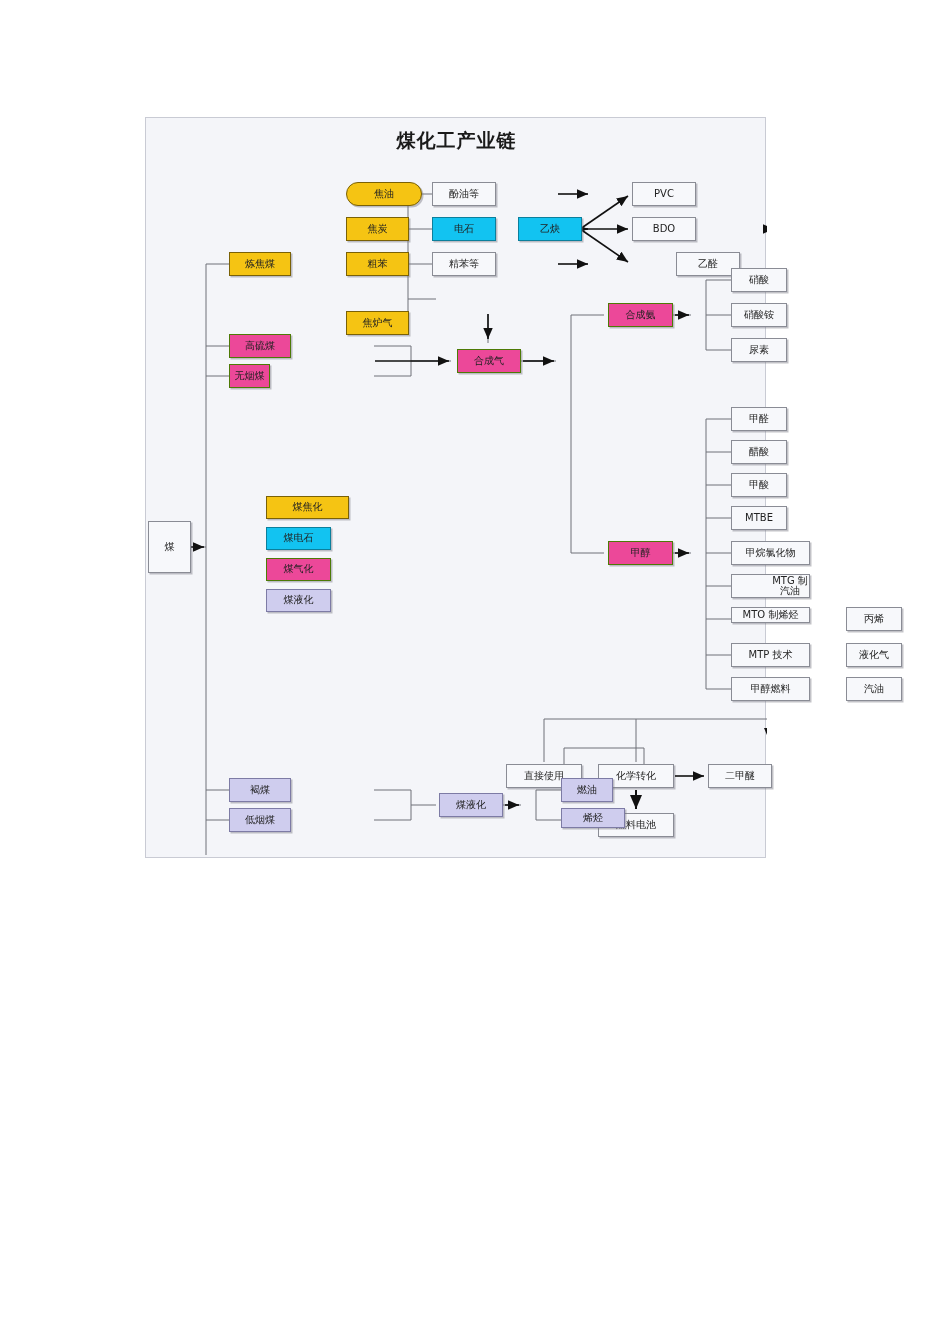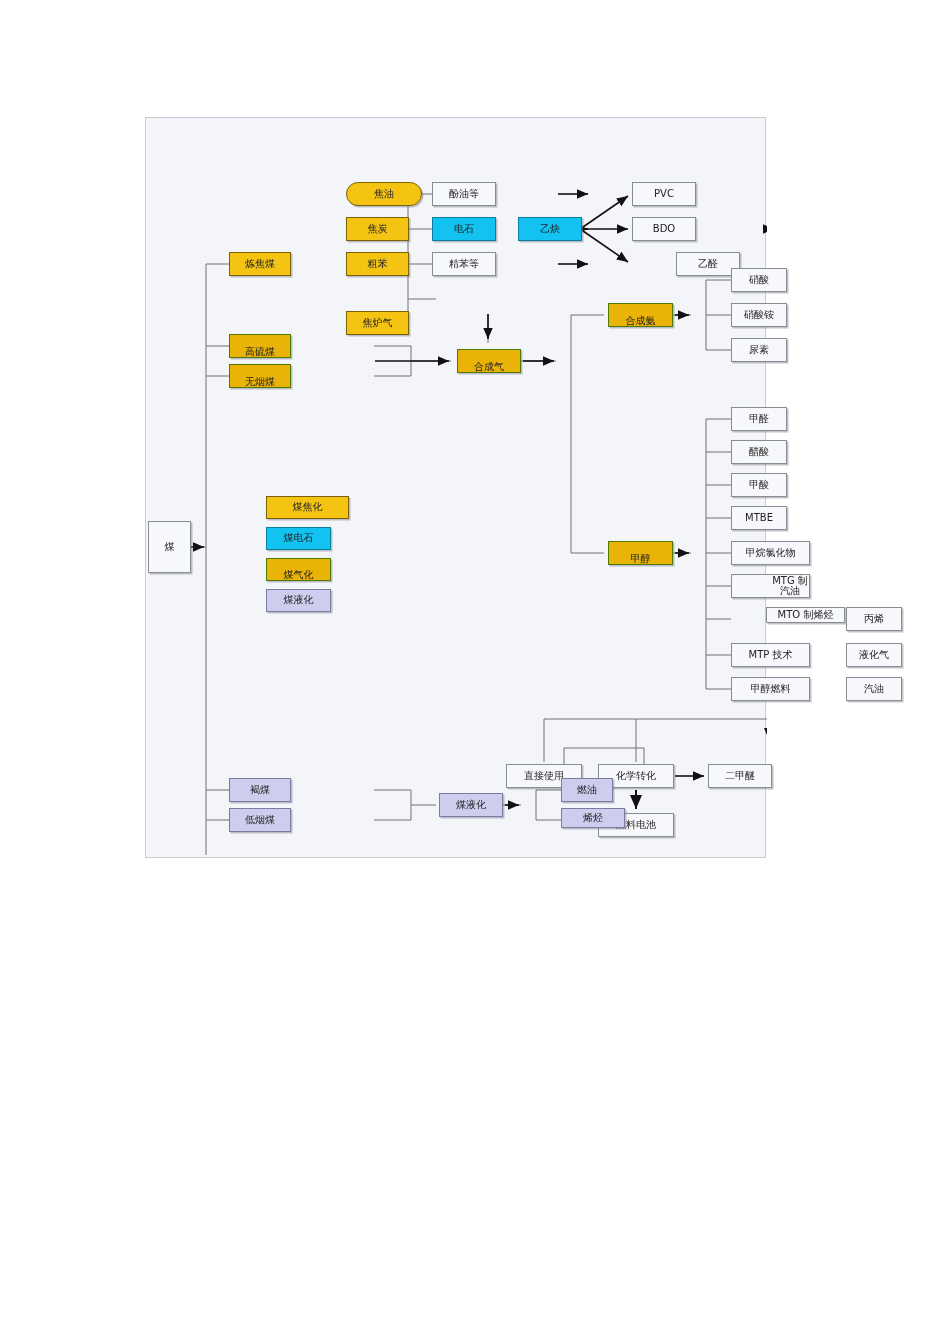--- a/index.html
+++ b/index.html
@@ -6,32 +6,33 @@
   body{width:950px;height:1344px;font-family:"Liberation Sans","DejaVu Sans",sans-serif;}
   #canvas{position:relative;width:950px;height:1344px;overflow:hidden;background:#fff;}
   #frame{position:absolute;left:145px;top:117px;width:621px;height:741px;background:#f4f5f9;border:1px solid #c9cbd4;box-sizing:border-box;}
   #title{position:absolute;left:0;top:10px;width:621px;text-align:center;font-size:19px;font-weight:bold;color:#1a1a1a;font-family:"DejaVu Sans","Liberation Sans",sans-serif;letter-spacing:1px;}
   .node{position:absolute;box-sizing:border-box;display:flex;align-items:center;justify-content:center;
         font-size:10px;color:#222;text-align:center;line-height:1.05;
         font-family:"DejaVu Sans","Liberation Sans",sans-serif;}
   .plain{background:#f7f8fb;border:1px solid #8a8c95;box-shadow:1.5px 1.5px 0 rgba(120,120,130,.45);}
   .coke{background:#f5c413;border:1px solid #7a6106;box-shadow:1.5px 1.5px 0 rgba(120,120,130,.45);}
   .carbide{background:#12c3f1;border:1px solid #0b7f9c;box-shadow:1.5px 1.5px 0 rgba(120,120,130,.45);}
-  .gasif{background:#eab308;border:1px solid #4d7a06;box-shadow:1.5px 1.5px 0 rgba(120,120,130,.45);align-items:flex-end;}
+  .gasif{background:#ec4899;border:1px solid #4d7a06;box-shadow:1.5px 1.5px 0 rgba(120,120,130,.45);}
   .liquef{background:#cfcdee;border:1px solid #7d7ba5;box-shadow:1.5px 1.5px 0 rgba(120,120,130,.45);}
   .arr{position:absolute;width:0;height:0;}
   .arr.r{border-top:4px solid transparent;border-bottom:4px solid transparent;border-left:7px solid #111;}
   svg.ovl{position:absolute;left:0;top:0;width:621px;height:741px;pointer-events:none;}
 </style>
 </head>
 <body>
 
 <div id="canvas">
   <div id="frame">
 
+    <div id="title">煤化工产业链</div>
 
     <svg class="ovl" viewBox="0 0 621 741">
       <defs>
         <marker id="ah" markerWidth="8" markerHeight="8" refX="7" refY="3" orient="auto">
           <path d="M0,0 L7,3 L0,6 z" fill="#111"></path>
         </marker>
         <marker id="ahg" markerWidth="8" markerHeight="8" refX="7" refY="3" orient="auto">
           <path d="M0,0 L7,3 L0,6 z" fill="#111"></path>
         </marker>
       </defs>
@@ -167,21 +168,21 @@
       <g stroke="#111" stroke-width="1.6" fill="none" marker-end="url(#ah)">
         <path d="M437,109 L482,78"></path>
         <path d="M437,111 L482,111"></path>
         <path d="M437,113 L482,144"></path>
       </g>
     </svg>
 
     <div class="node gasif" style="left:83px;top:216px;width:62px;height:24px;">
       <span>高硫煤</span>
     </div>
-    <div class="node gasif" style="left:83px;top:246px;width:62px;height:24px;">
+    <div class="node gasif" style="left:83px;top:246px;width:41px;height:24px;">
       <span>无烟煤</span>
     </div>
     <div class="node gasif" style="left:311px;top:231px;width:64px;height:24px;">
       <span>合成气</span>
     </div>
 
     <div class="node gasif" style="left:462px;top:185px;width:65px;height:24px;">
       <span>合成氨</span>
     </div>
     <div class="node plain" style="left:585px;top:150px;width:56px;height:24px;">
@@ -209,21 +210,21 @@
     </div>
     <div class="node plain" style="left:585px;top:388px;width:56px;height:24px;">
       <span>MTBE</span>
     </div>
     <div class="node plain" style="left:585px;top:423px;width:79px;height:24px;">
       <span>甲烷氯化物</span>
     </div>
     <div class="node plain" style="left:585px;top:456px;width:79px;height:24px;padding-left:39px;">
       <span>MTG 制汽油</span>
     </div>
-    <div class="node plain" style="left:620px;top:489px;width:79px;height:16px;">
+    <div class="node plain" style="left:585px;top:489px;width:79px;height:16px;">
       <span>MTO 制烯烃</span>
     </div>
     <div class="node plain" style="left:585px;top:525px;width:79px;height:24px;">
       <span>MTP 技术</span>
     </div>
     <div class="node plain" style="left:585px;top:559px;width:79px;height:24px;">
       <span>甲醇燃料</span>
     </div>
 
     <div class="node plain" style="left:700px;top:489px;width:56px;height:24px;">

